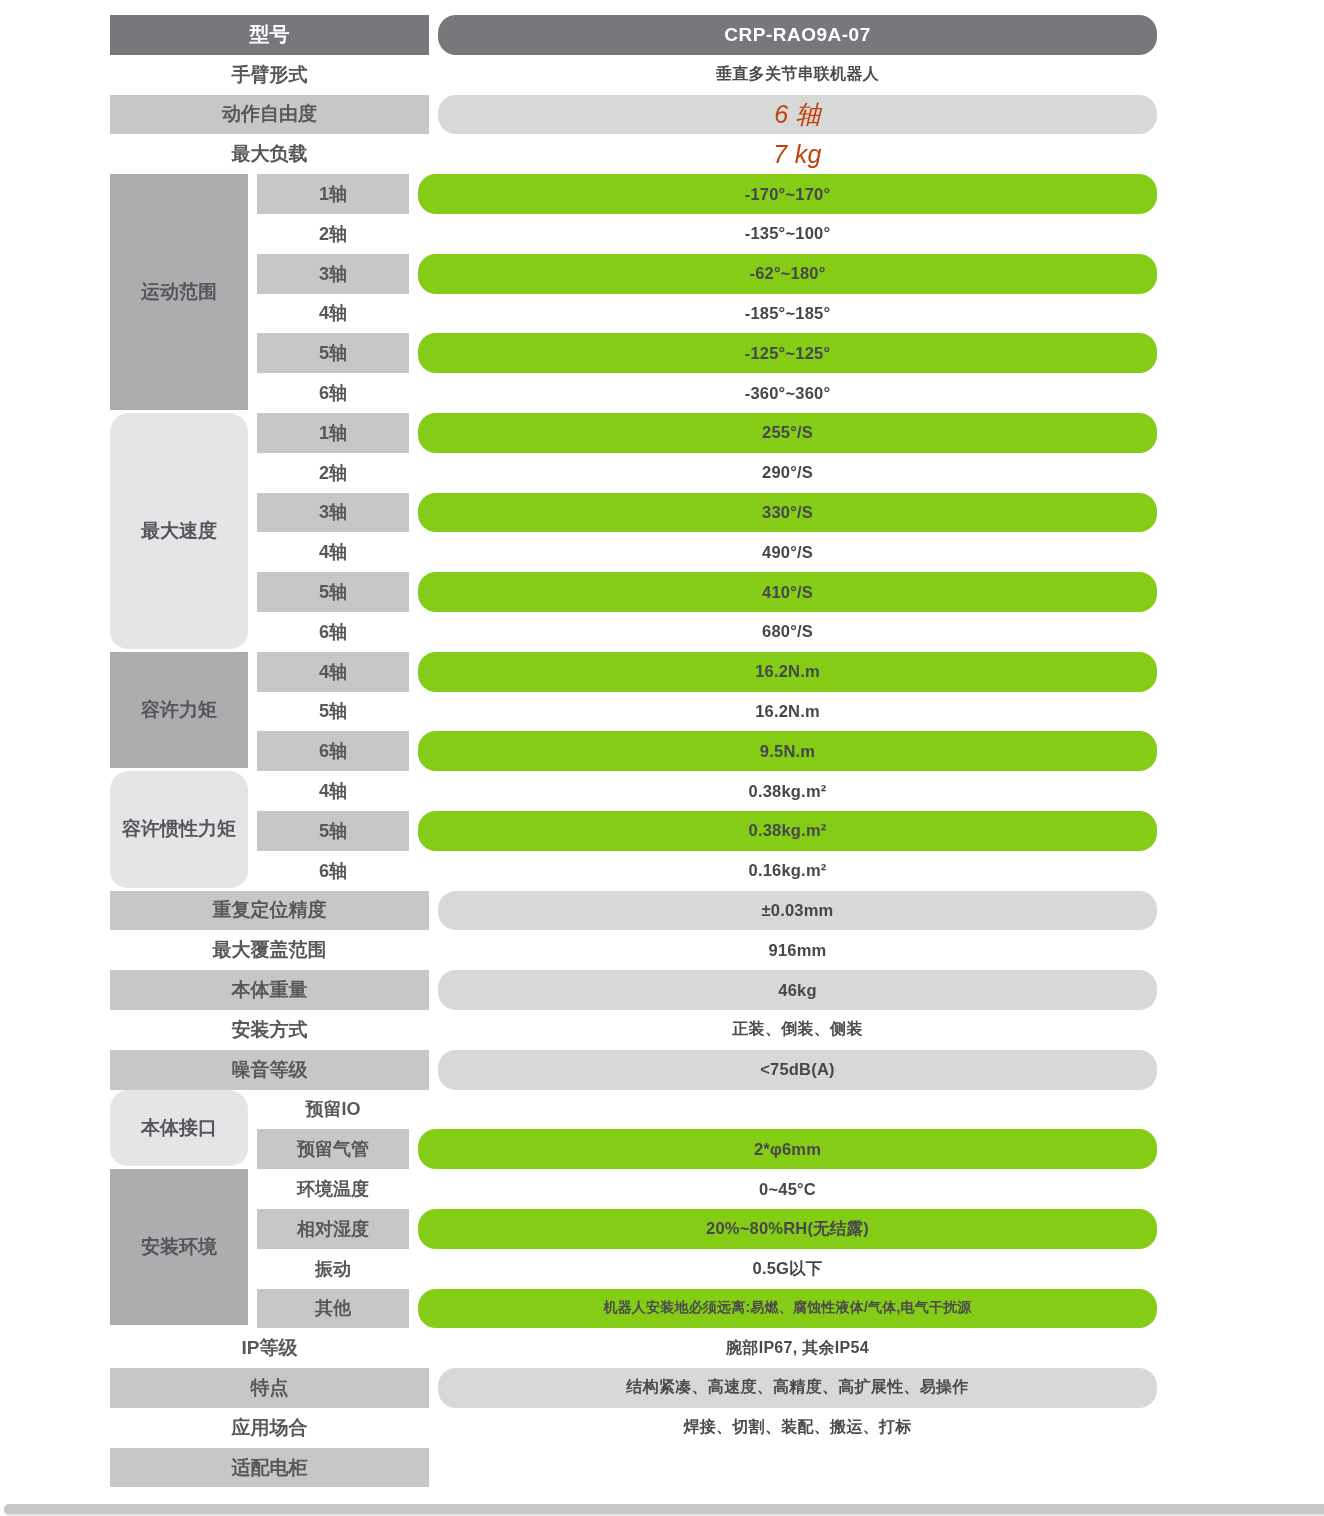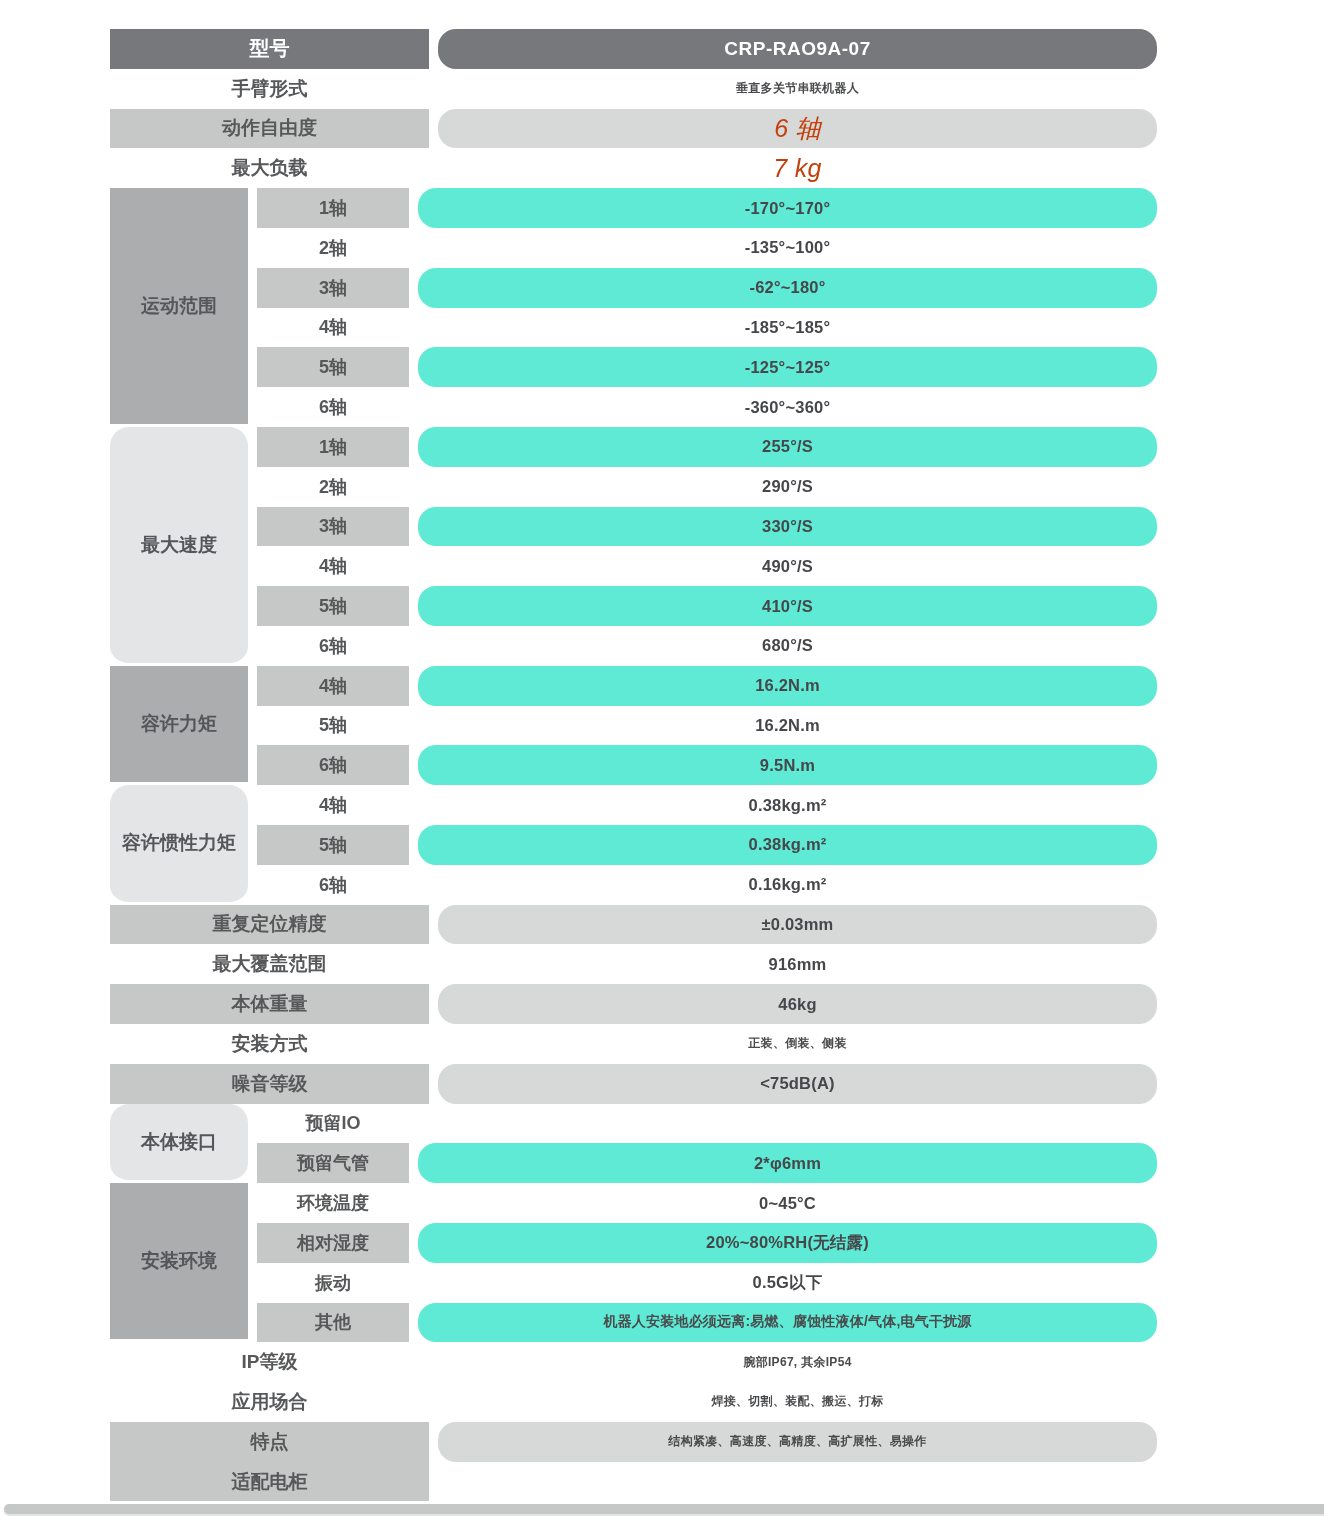--- a/index.html
+++ b/index.html
@@ -4,55 +4,55 @@
 <style>
   html,body { margin:0; padding:0; background:#fff; }
   .page {
     position:relative;
     width:1324px; height:1516px;
     background:#ffffff;
     font-family:"Liberation Sans","DejaVu Sans",sans-serif;
     outline:1px solid #ececec;
     overflow:hidden;
   }
-  .spec-table { position:absolute; left:110px; top:29px; width:1047px; }
+  .spec-table { position:absolute; left:110px; top:15px; width:1047px; }
 
   
   .row  { display:flex; height:39.8px; }
   .lbl  { width:319px; display:flex; align-items:center; justify-content:center;
           font-weight:700; font-size:19px; color:#57585a; box-sizing:border-box; }
   .gap  { width:9px; }
   .val  { flex:1; display:flex; align-items:center; justify-content:center;
           font-weight:600; font-size:16.5px; color:#46474a; letter-spacing:.2px;border-radius:18px; }
   .row.sh .lbl { background:#c6c8c7; }
   .row.sh .val { background:#d7d9d8; }
 
   
   .row.hdr .lbl { background:#77787b; color:#ffffff; font-size:20px; }
   .row.hdr .val { background:#77787b; color:#ffffff; font-weight:700; font-size:19px; letter-spacing:.5px; }
 
   
   .val.big { font-size:25px; font-weight:400; color:#c2410c; letter-spacing:.3px;font-style:italic; }
   
-  .val.cn  { font-size:12px; font-weight:700; color:#4a4b4d; letter-spacing:.3px; }
+  .val.cn  { font-size:16px; font-weight:700; color:#4a4b4d; letter-spacing:.3px; }
   .val.cn2 { font-size:14px; font-weight:700; color:#4a4b4d; letter-spacing:.2px; }
 
   
   .group { display:flex; }
   .cat   { width:138px; display:flex; align-items:center; justify-content:center;
            font-weight:700; font-size:19px; color:#55565a; box-sizing:border-box;
            border-bottom:3px solid #fff; }
   .cat.dark  { background:#abadae; }
   .cat.light { background:#e4e5e6;border-radius:19px; }
   .grows { flex:1; display:flex; flex-direction:column;text-align:right; }
   .srow  { display:flex; height:39.8px; }
   .sub   { width:152px; display:flex; align-items:center; justify-content:center;
            font-weight:700; font-size:18px; color:#57585a; }
   .srow.sh .sub { background:#c6c8c7; }
-  .srow.sh .val { background:#5eead4; }
+  .srow.sh .val { background:#84cc16; }
 
   .footer-bar {
     position:absolute; left:4px; right:0; bottom:2px; height:10px;
     background:#c6c8c7; border-radius:5px 0 0 5px;
     box-shadow:0 2px 0 #e3e4e4;
   }
 </style>
 </head>
 <body>
 
@@ -266,29 +266,29 @@
             <div class="val cn2">机器人安装地必须远离:易燃、腐蚀性液体/气体,电气干扰源</div>
           </div>
       </div>
     </div>
 
     <div class="row">
       <div class="lbl">IP等级</div>
       <div class="gap"></div>
       <div class="val cn">腕部IP67, 其余IP54</div>
     </div>
+    <div class="row sh">
+      <div class="lbl">特点</div>
+      <div class="gap"></div>
+      <div class="val cn">结构紧凑、高速度、高精度、高扩展性、易操作</div>
+    </div>
     <div class="row">
       <div class="lbl">应用场合</div>
       <div class="gap"></div>
       <div class="val cn">焊接、切割、装配、搬运、打标</div>
-    </div>
-    <div class="row sh">
-      <div class="lbl">特点</div>
-      <div class="gap"></div>
-      <div class="val cn">结构紧凑、高速度、高精度、高扩展性、易操作</div>
     </div>
     <div class="row sh">
       <div class="lbl">适配电柜</div>
       <div class="gap"></div>
     </div>
 
   </div>
 
   <div class="footer-bar"></div>
 </div>

